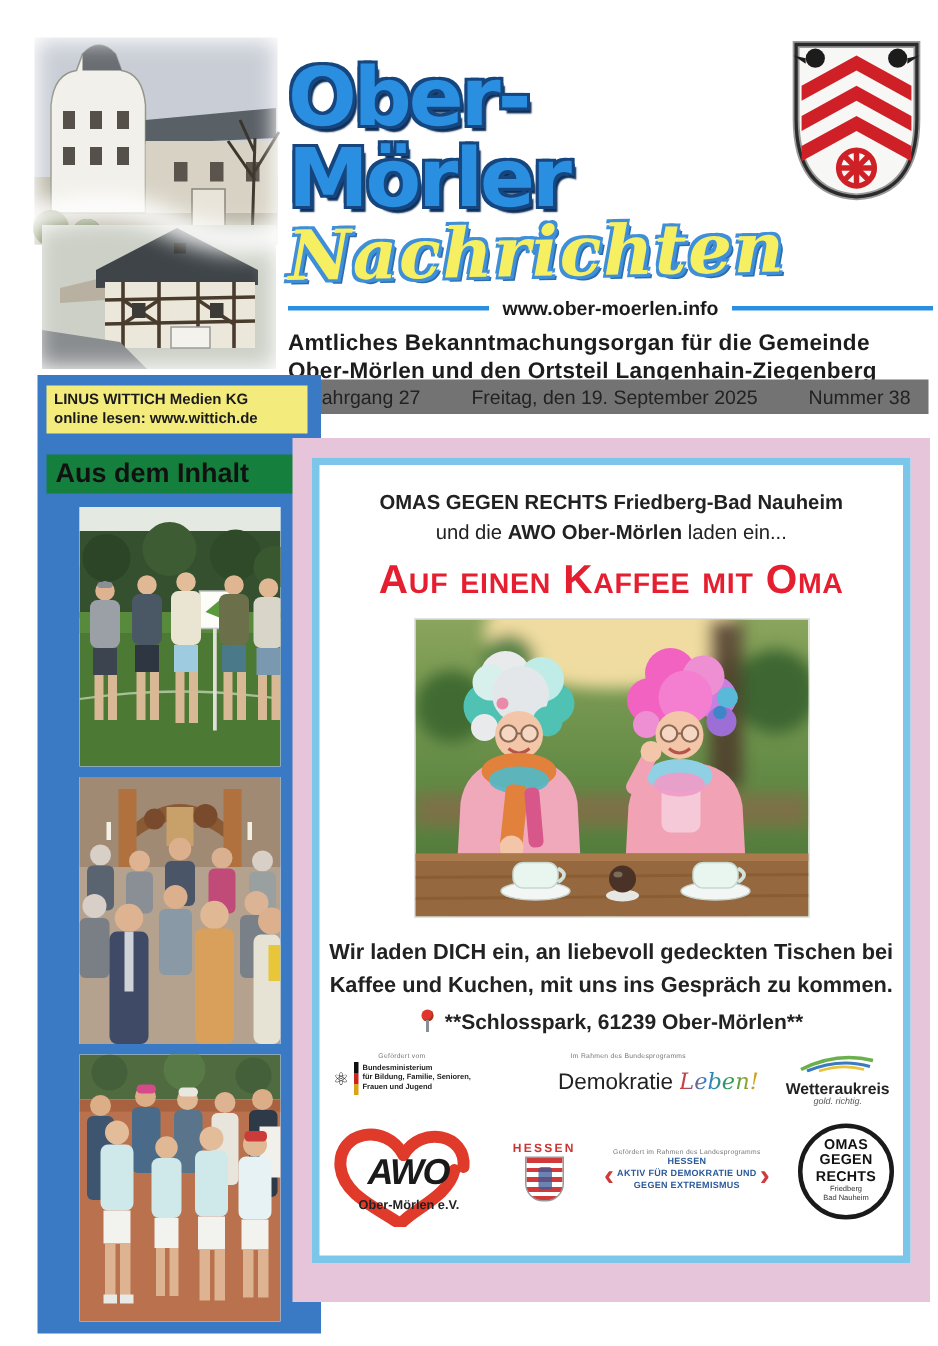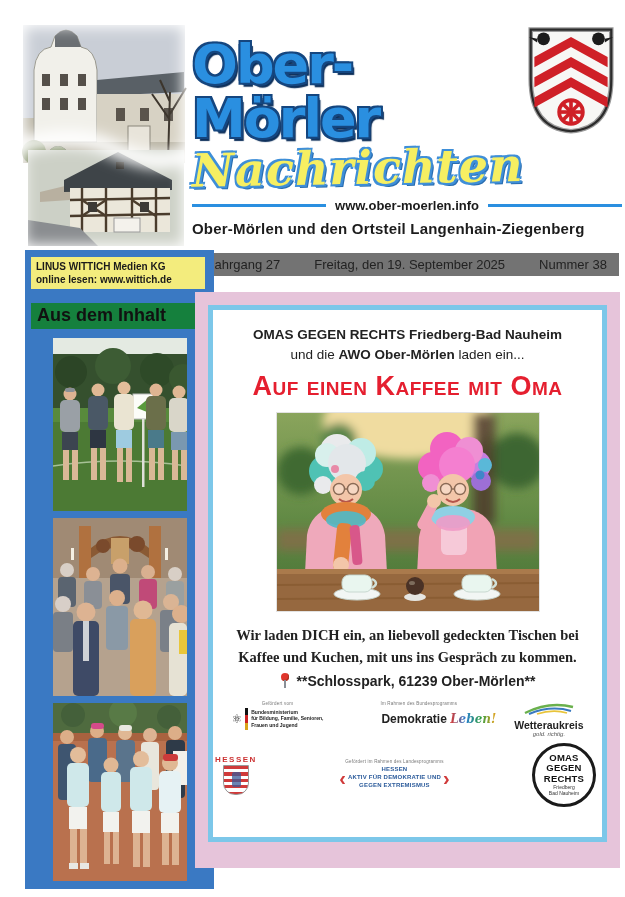--- a/index.html
+++ b/index.html
@@ -47,42 +47,42 @@
     background:#fff; border:5px solid #7cc7e9; overflow:hidden; text-align:center;
   }
   .intro1 { margin-top:17px; font-size:13.5px; font-weight:bold; color:#222; }
   .intro2 { margin-top:5px; font-size:13.5px; color:#222; }
   .intro2 b { font-weight:bold; }
   .headline {
     margin-top:9px; font-variant:small-caps; font-weight:bold; font-size:27px;
     color:#e51f2f; letter-spacing:.5px;
   }
   .heroframe { width:262px; height:198px; margin:11px auto 0; box-shadow:0 0 0 1px #e2e2e2; }
-  .bodytext { margin-top:14px; font-size:14.5px; font-weight:bold; color:#222; line-height:1.5;font-family:Liberation Serif, serif; }
+  .bodytext { margin-top:14px; font-size:14.5px; font-weight:bold; color:#222; line-height:1.5; }
   .factline { margin-top:13px; font-size:14px; font-weight:bold; color:#222; display:flex; align-items:center; justify-content:center; gap:7px; }
   .factline.loc { margin-top:4px; }
 
   
   .cal-icon { display:inline-block; width:15px; height:14px; border:1px solid #b44; background:#fdfdfd; position:relative; }
   .cal-icon::before { content:""; position:absolute; left:0; top:0; width:100%; height:4px; background:#d33b2f; }
   .cal-icon::after { content:""; position:absolute; left:3px; top:7px; width:9px; height:4px; background:repeating-linear-gradient(90deg,#9bb 0 2px,transparent 2px 4px); }
   .pin-icon { display:inline-block; width:10px; height:16px; position:relative; }
   .pin-icon::before { content:""; position:absolute; left:1px; top:0; width:8px; height:8px; border-radius:50%; background:#e0362c; box-shadow:inset -1px -1px 0 #a32; }
   .pin-icon::after { content:""; position:absolute; left:4.2px; top:7px; width:1.8px; height:8px; background:#8a8f96; }
 
   
   .logorow1 { margin-top:12px; display:flex; justify-content:center; align-items:flex-start; gap:18px; }
   .logorow2 { margin-top:6px; display:flex; justify-content:space-between; align-items:center; padding:0 6px 0 2px; }
   .logo { text-align:center; }
   .tinycap { font-size:4.5px; color:#777; letter-spacing:.2px; margin-bottom:2px; white-space:nowrap; }
   .bmfsfj { display:flex; align-items:center; gap:3px; text-align:left; }
   .eagle { font-size:12px; color:#111; line-height:1; }
   .brdstripe { width:3px; height:22px; background:linear-gradient(#111 0 33%, #c22 33% 66%, #d9a41a 66% 100%); }
   .bmf-text { font-size:5px; color:#222; line-height:1.25; font-weight:bold; }
-  .demok { font-size:12px; font-weight:bold; color:#222; white-space:nowrap;padding-left:40px; }
+  .demok { font-size:15px; font-weight:normal; color:#222; white-space:nowrap;padding-left:40px; }
   .demok .leben { font-style:italic; font-family:"DejaVu Serif", serif; background:linear-gradient(90deg,#e0362c,#2a7fd4,#2f9e44,#e8a21a); -webkit-background-clip:text; background-clip:text; color:transparent; }
   .wk-name { font-size:10.5px; font-weight:bold; color:#222; }
   .wk-slogan { font-size:6px; color:#555; font-style:italic; }
   .awo-wrap { position:relative; width:108px; height:74px; }
   .awo-word { position:absolute; left:30px; top:24px; font-size:24px; font-weight:bold; font-style:italic; color:#1a1a1a; letter-spacing:-1px; }
   .awo-sub { position:absolute; left:24px; top:54px; font-size:8.5px; font-weight:bold; color:#222; white-space:nowrap; }
   .hessen-name { font-size:8px; font-weight:bold; color:#c33; letter-spacing:1.5px; }
   .hessen-shield { width:26px; height:30px; margin:1px auto 0; border:1px solid #999; border-radius:0 0 12px 12px; background:repeating-linear-gradient(#d03a3a 0 3.2px, #fff 3.2px 6.4px); position:relative; }
   .hessen-shield::after { content:""; position:absolute; left:8px; top:6px; width:9px; height:15px; background:#3a5a9a; opacity:.75; border-radius:2px; }
   .haktiv { display:flex; align-items:center; gap:2px; }
@@ -188,20 +188,21 @@
         </g>
       </svg>
     </div>
     <div class="title2">Nachrichten</div>
     <div class="url-row">
       <span class="rule"></span>
       <span class="url">www.ober-moerlen.info</span>
       <span class="rule"></span>
     </div>
     <div class="subtitle">
+      <div>Amtliches Bekanntmachungsorgan für die Gemeinde</div>
       <div>Ober-Mörlen und den Ortsteil Langenhain-Ziegenberg</div>
     </div>
   </div>
 
   <div class="issuebar">
     <span>Jahrgang 27</span>
     <span>Freitag, den 19. September 2025</span>
     <span>Nummer 38</span>
   </div>
 
@@ -471,20 +472,28 @@
             <path d="M2,12 Q26,0 50,6" stroke="#6ab04c" stroke-width="2.4" fill="none"></path>
             <path d="M6,13 Q28,4 48,10" stroke="#3a7ac0" stroke-width="2" fill="none"></path>
             <path d="M14,13 Q30,8 44,12" stroke="#e8c43a" stroke-width="1.8" fill="none"></path>
           </svg>
           <div class="wk-name">Wetteraukreis</div>
           <div class="wk-slogan">gold. richtig.</div>
         </div>
       </div>
 
       <div class="logorow2">
+        <div class="awo-wrap">
+          <svg width="108" height="74" viewBox="0 0 108 74">
+            <path d="M54,26 C42,4 10,10 12,34 C14,52 34,60 52,72 C60,62 84,54 88,36" fill="none" stroke="#e03a2a" stroke-width="8" stroke-linecap="round"></path>
+            <path d="M54,26 C66,6 96,12 94,34" fill="none" stroke="#e03a2a" stroke-width="8" stroke-linecap="round"></path>
+          </svg>
+          <span class="awo-word">AWO</span>
+          <span class="awo-sub">Ober-Mörlen e.V.</span>
+        </div>
         <div class="logo">
           <div class="hessen-name">HESSEN</div>
           <div class="hessen-shield"></div>
         </div>
         <div class="logo">
           <div class="tinycap">Gefördert im Rahmen des Landesprogramms</div>
           <div class="haktiv">
             <span class="chev">‹</span>
             <span class="haktiv-text">
               <div>HESSEN</div>

